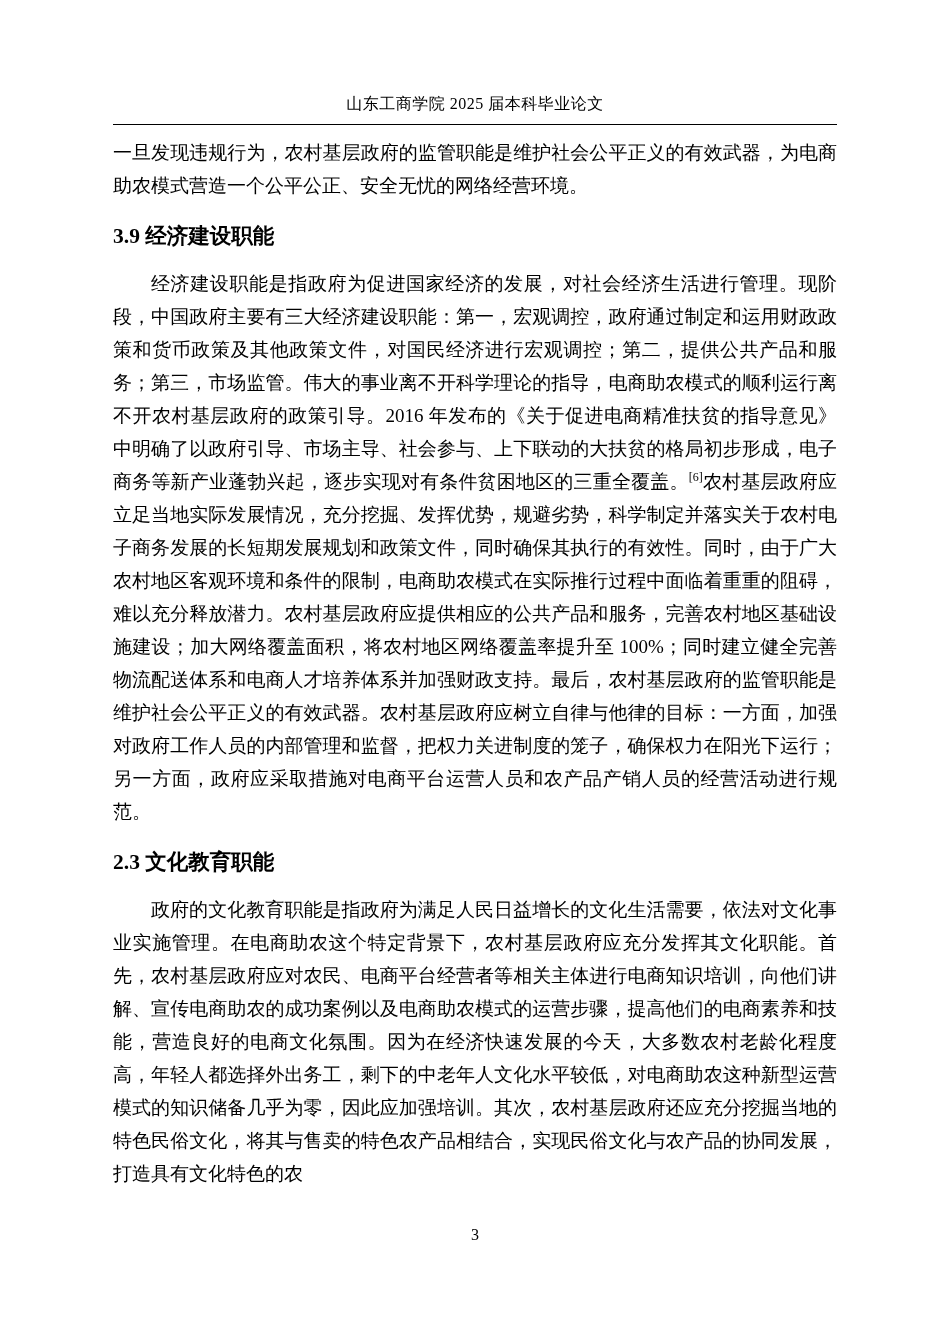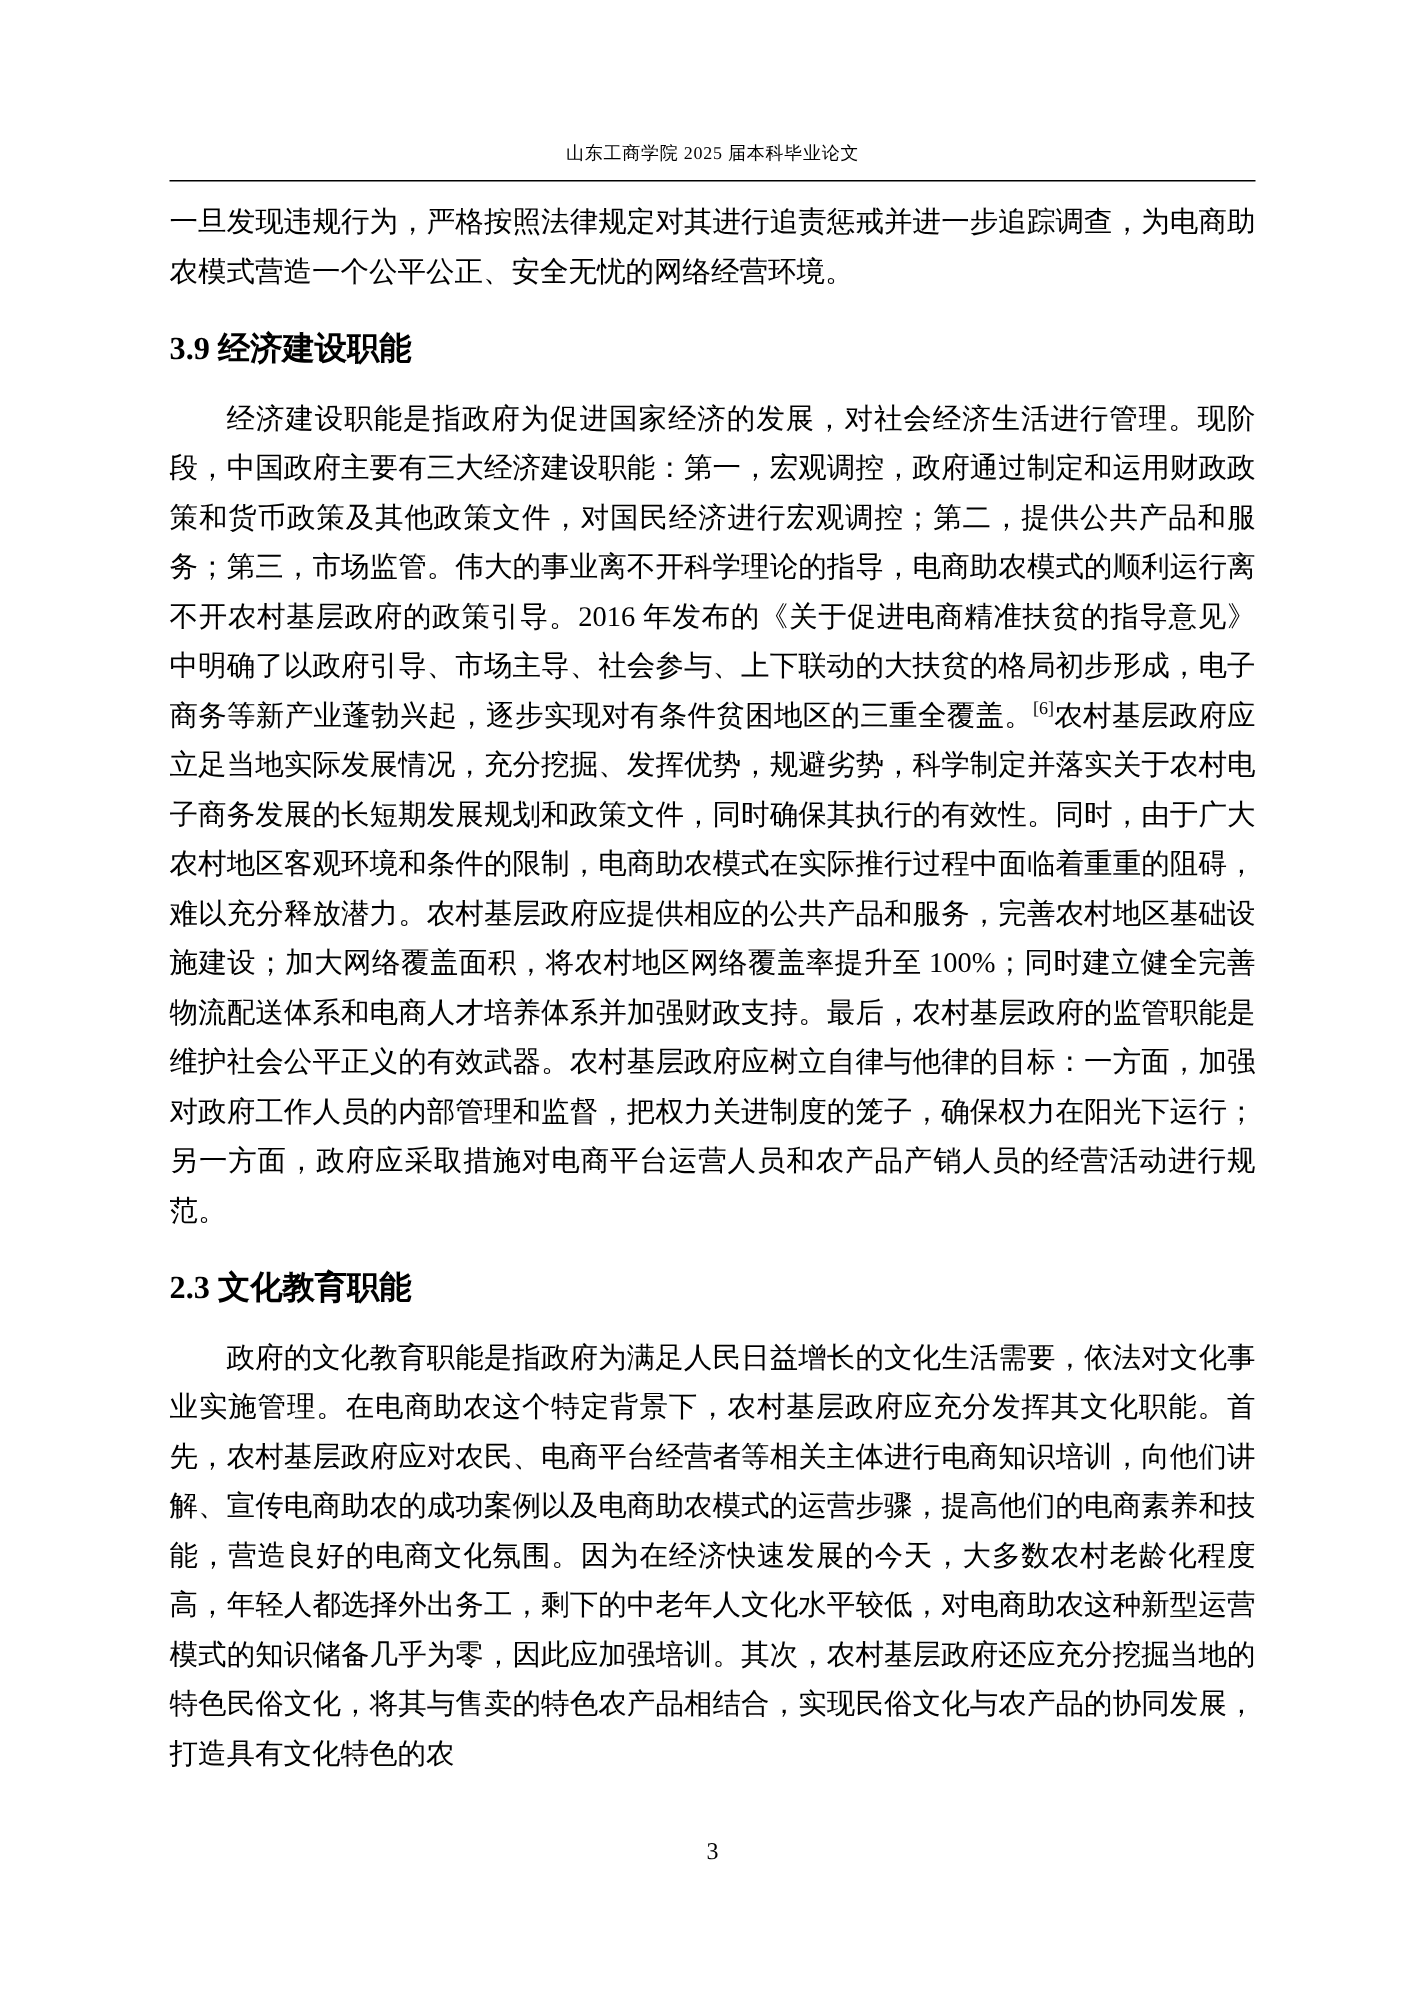--- a/index.html
+++ b/index.html
@@ -18,21 +18,21 @@
     padding: 0 113px;
     background: #ffffff;
   }
   .doc-header {
     margin-top: 94px;
     text-align: center;
     border-bottom: 1.5px solid #000000;
     padding-bottom: 9px;
   }
   .header-title {
-    font-size: 12px;
+    font-size: 16px;
     letter-spacing: 0.5px;
   }
   .doc-body {
     margin-top: 11px;
     font-size: 19px;
     line-height: 33px;
     text-align: justify;
   }
   p.para { text-indent: 2em; }
   p.para.no-indent { text-indent: 0; }
@@ -61,21 +61,21 @@
 <body>
 
 <div class="page">
 
   <header class="doc-header">
     <div class="header-title">山东工商学院 2025 届本科毕业论文</div>
   </header>
 
   <main class="doc-body">
 
-    <p class="para no-indent">一旦发现违规行为，严格按照法律规定对其进行追责惩戒并进一步追踪调查，为电商助农模式营造一个公平公正、安全无忧的网络经营环境。</p>
+    <p class="para no-indent">一旦发现违规行为，农村基层政府的监管职能是维护社会公平正义的有效武器，为电商助农模式营造一个公平公正、安全无忧的网络经营环境。</p>
 
 
     <h2 class="sec">3.9 经济建设职能</h2>
 
     <p class="para"><span>经济建设职能是指政府为促进国家经济的发展，对社会经济生活进行管理。现阶段，中国政府主要有三大经济建设职能：第一，宏观调控，政府通过制定和运用财政政策和货币政策及其他政策文件，对国民经济进行宏观调控；第二，提供公共产品和服务；第三，市场监管。伟大的事业离不开科学理论的指导，电商助农模式的顺利运行离不开农村基层政府的政策引导。2016 年发布的《关于促进电商精准扶贫的指导意见》中明确了以政府引导、市场主导、社会参与、上下联动的大扶贫的格局初步形成，电子商务等新产业蓬勃兴起，逐步实现对有条件贫困地区的三重全覆盖。</span><sup class="cite">[6]</sup><span>农村基层政府应立足当地实际发展情况，充分挖掘、发挥优势，规避劣势，科学制定并落实关于农村电子商务发展的长短期发展规划和政策文件，同时确保其执行的有效性。同时，由于广大农村地区客观环境和条件的限制，电商助农模式在实际推行过程中面临着重重的阻碍，难以充分释放潜力。农村基层政府应提供相应的公共产品和服务，完善农村地区基础设施建设；加大网络覆盖面积，将农村地区网络覆盖率提升至 100%；同时建立健全完善物流配送体系和电商人才培养体系并加强财政支持。最后，农村基层政府的监管职能是维护社会公平正义的有效武器。农村基层政府应树立自律与他律的目标：一方面，加强对政府工作人员的内部管理和监督，把权力关进制度的笼子，确保权力在阳光下运行；另一方面，政府应采取措施对电商平台运营人员和农产品产销人员的经营活动进行规范。</span></p>
 
     <h2 class="sec">2.3 文化教育职能</h2>
 
     <p class="para">政府的文化教育职能是指政府为满足人民日益增长的文化生活需要，依法对文化事业实施管理。在电商助农这个特定背景下，农村基层政府应充分发挥其文化职能。首先，农村基层政府应对农民、电商平台经营者等相关主体进行电商知识培训，向他们讲解、宣传电商助农的成功案例以及电商助农模式的运营步骤，提高他们的电商素养和技能，营造良好的电商文化氛围。因为在经济快速发展的今天，大多数农村老龄化程度高，年轻人都选择外出务工，剩下的中老年人文化水平较低，对电商助农这种新型运营模式的知识储备几乎为零，因此应加强培训。其次，农村基层政府还应充分挖掘当地的特色民俗文化，将其与售卖的特色农产品相结合，实现民俗文化与农产品的协同发展，打造具有文化特色的农</p>
 

